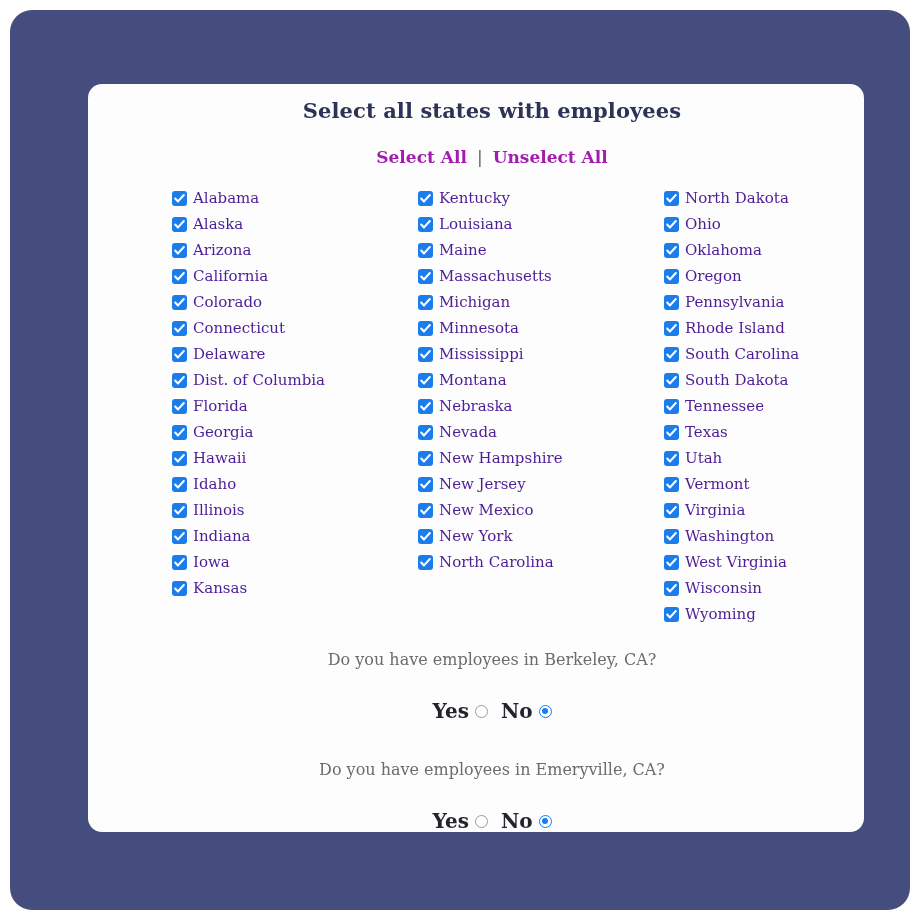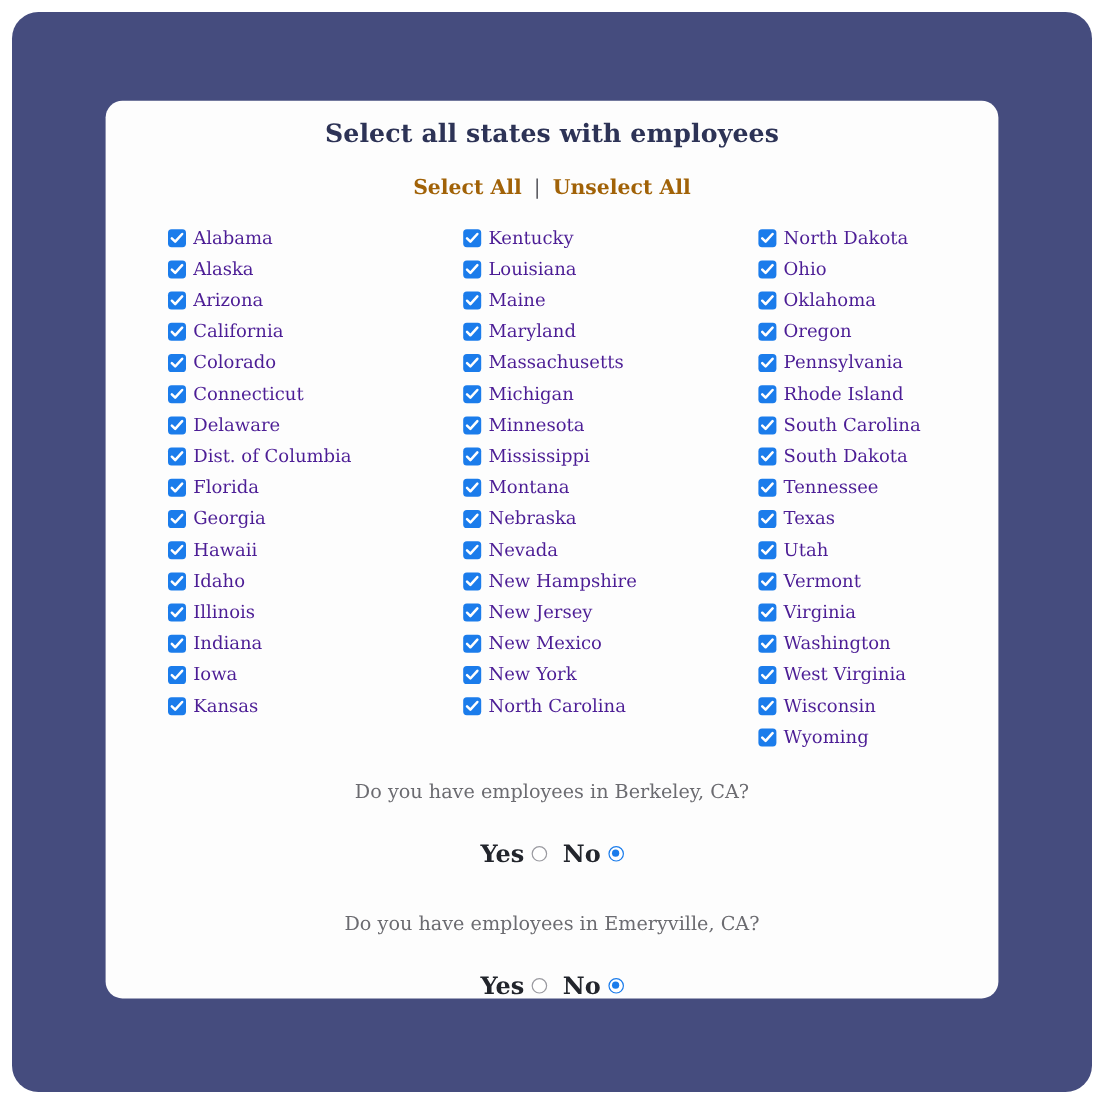--- a/index.html
+++ b/index.html
@@ -29,20 +29,21 @@
   
   #card {
     position: absolute;
     left: 78px;               
     top: 74px;                
     width: 744px;
     height: 748px;            
     background: #fdfdfd;
     border-radius: 14px;
     overflow: hidden;
+    padding-left: 32px;
   }
 
   #card-inner {
     position: relative;
     width: 100%;
     height: 100%;
   }
 
   
   .form-title {
@@ -60,21 +61,21 @@
     margin-top: 24px;
     text-align: center;
     font-family: "DejaVu Serif", "Liberation Serif", serif;
     font-size: 17px;
     font-weight: bold;
     color: #2f2f33;
     white-space: nowrap;
   }
   .bulk-link {
     cursor: pointer;
-    color: #a16207;
+    color: #a21caf;
     text-decoration: none;
   }
   .bulk-sep {
     display: inline-block;
     color: #5c5c62;
     font-weight: normal;
     padding: 0 10px;
   }
 
   
@@ -347,28 +348,20 @@
               </span>
               <span class="state-label">Louisiana</span>
             </div>
             <div class="state-item">
               <span class="cbx">
                 <svg viewBox="0 0 13 13" aria-hidden="true">
                   <path d="M2.2 6.6 L5.0 9.4 L10.8 3.0" fill="none" stroke="#ffffff" stroke-width="2.1" stroke-linecap="round" stroke-linejoin="round"></path>
                 </svg>
               </span>
               <span class="state-label">Maine</span>
-            </div>
-            <div class="state-item">
-              <span class="cbx">
-                <svg viewBox="0 0 13 13" aria-hidden="true">
-                  <path d="M2.2 6.6 L5.0 9.4 L10.8 3.0" fill="none" stroke="#ffffff" stroke-width="2.1" stroke-linecap="round" stroke-linejoin="round"></path>
-                </svg>
-              </span>
-              <span class="state-label">Maryland</span>
             </div>
             <div class="state-item">
               <span class="cbx">
                 <svg viewBox="0 0 13 13" aria-hidden="true">
                   <path d="M2.2 6.6 L5.0 9.4 L10.8 3.0" fill="none" stroke="#ffffff" stroke-width="2.1" stroke-linecap="round" stroke-linejoin="round"></path>
                 </svg>
               </span>
               <span class="state-label">Massachusetts</span>
             </div>
             <div class="state-item">

